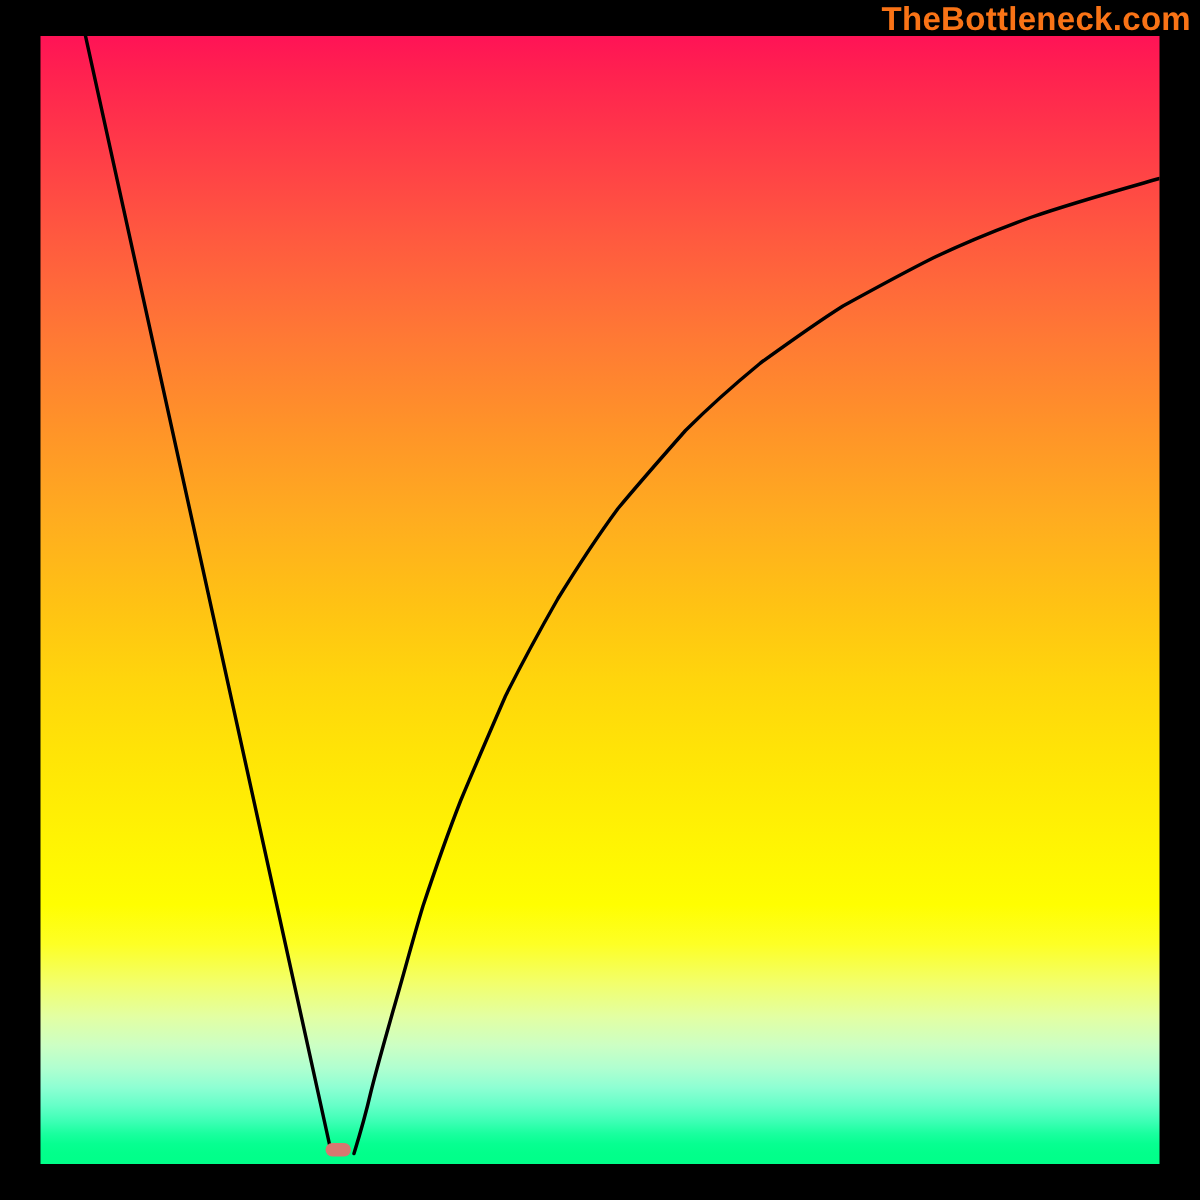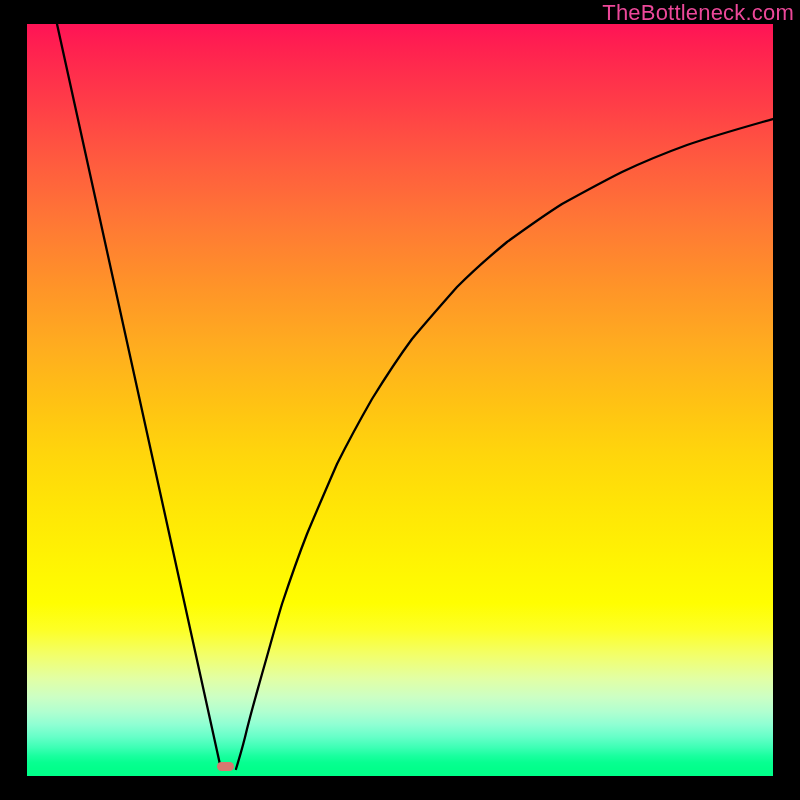--- a/index.html
+++ b/index.html
@@ -68,23 +68,23 @@
   }
   .marker {
     position: absolute;
     background: #d77870;
     border-radius: 6px;
   }
   .watermark {
     position: absolute;
     top: 0px;
     right: 6px;
-    color: #ec4899;
+    color: #f97316;
     font-size: 22px;
-    font-weight: 400;
+    font-weight: 700;
     letter-spacing: 0.2px;
     user-select: none;
   }
 </style>
 </head>
 <body>
 
 <div class="watermark">TheBottleneck.com</div>
 
 <div class="frame">

